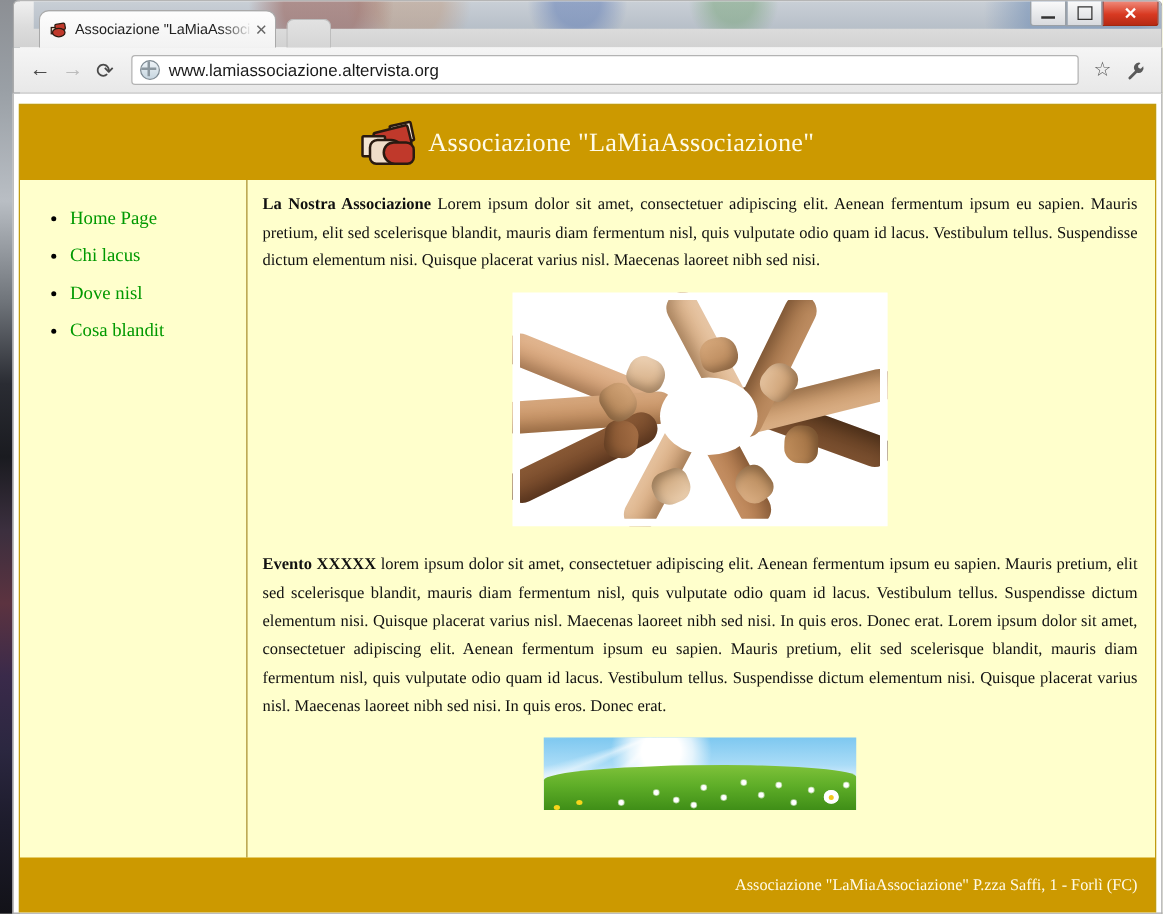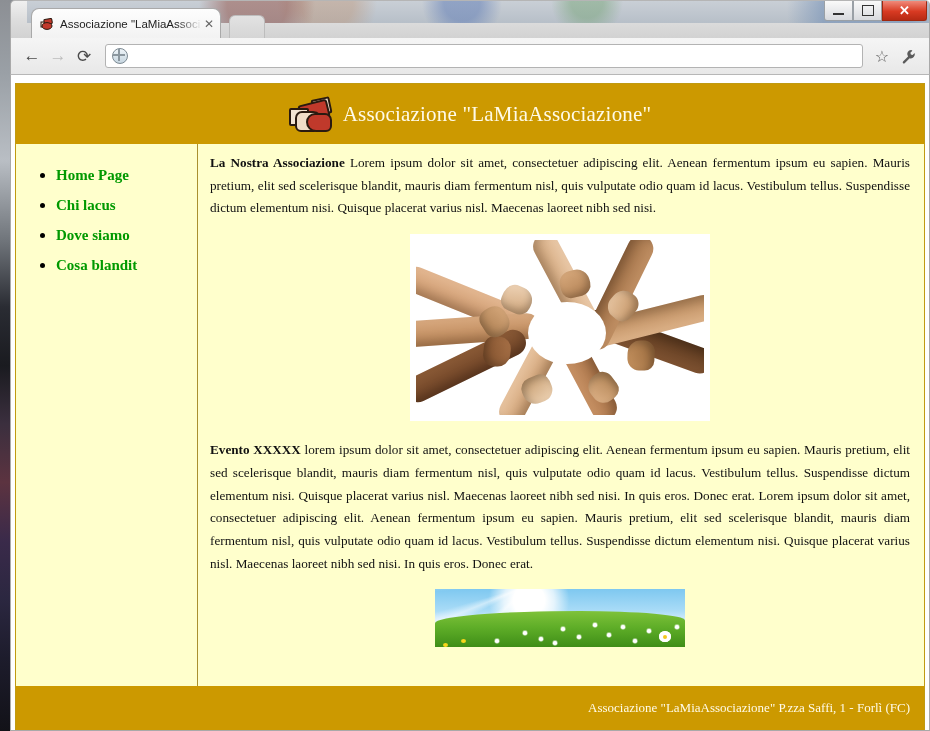--- a/index.html
+++ b/index.html
@@ -282,21 +282,20 @@
     flex: 0 0 182px;
     border-right: 1px solid #a99030;
     padding: 22px 0 0 0;
     box-sizing: border-box;
   }
   #nav-list {
     list-style: disc;
     margin: 0;
     padding: 0 0 0 40px;
     color: #000;
-    font-weight: bold;
   }
   #nav-list li { margin-bottom: 12px; }
   #nav-list a {
     font-family: "Liberation Serif", serif;
     font-size: 15px;
     color: #009900;
     text-decoration: none;
   }
 
   #content {
@@ -424,20 +423,21 @@
     </div>
   </div>
 
   <div id="toolbar">
     <div class="navbtn">←</div>
     <div class="navbtn disabled">→</div>
     <div class="navbtn">⟳</div>
 
     <div id="omnibox">
       <span class="site-icon"></span>
+      <span id="url-text">www.lamiassociazione.altervista.org</span>
     </div>
 
     <div class="tb-icon">☆</div>
     <div class="tb-icon">
       <svg width="15" height="15" viewBox="0 0 16 16">
         <path d="M11.5 1.2a4.3 4.3 0 0 0-4 6.9L2.2 13.4a1.2 1.2 0 0 0 1.7 1.7l5.3-5.3a4.3 4.3 0 0 0 5.3-5.6l-2.1 2.1-1.9-.5-.5-1.9 2.1-2.1a4.3 4.3 0 0 0-.6-.6z" fill="#5a5a5a"></path>
       </svg>
     </div>
   </div>
 
@@ -460,21 +460,21 @@
 
         <div id="sidebar">
           <ul id="nav-list">
             <li>
               <a href="#">Home Page</a>
             </li>
             <li>
               <a href="#">Chi lacus</a>
             </li>
             <li>
-              <a href="#">Dove siamo</a>
+              <a href="#">Dove nisl</a>
             </li>
             <li>
               <a href="#">Cosa blandit</a>
             </li>
           </ul>
         </div>
 
         <div id="content">
 
           <p class="para"><b>La Nostra Associazione</b><span> Lorem ipsum dolor sit amet, consectetuer adipiscing elit. Aenean fermentum ipsum eu sapien. Mauris pretium, elit sed scelerisque blandit, mauris diam fermentum nisl, quis vulputate odio quam id lacus. Vestibulum tellus. Suspendisse dictum elementum nisi. Quisque placerat varius nisl. Maecenas laoreet nibh sed nisi.</span></p>

